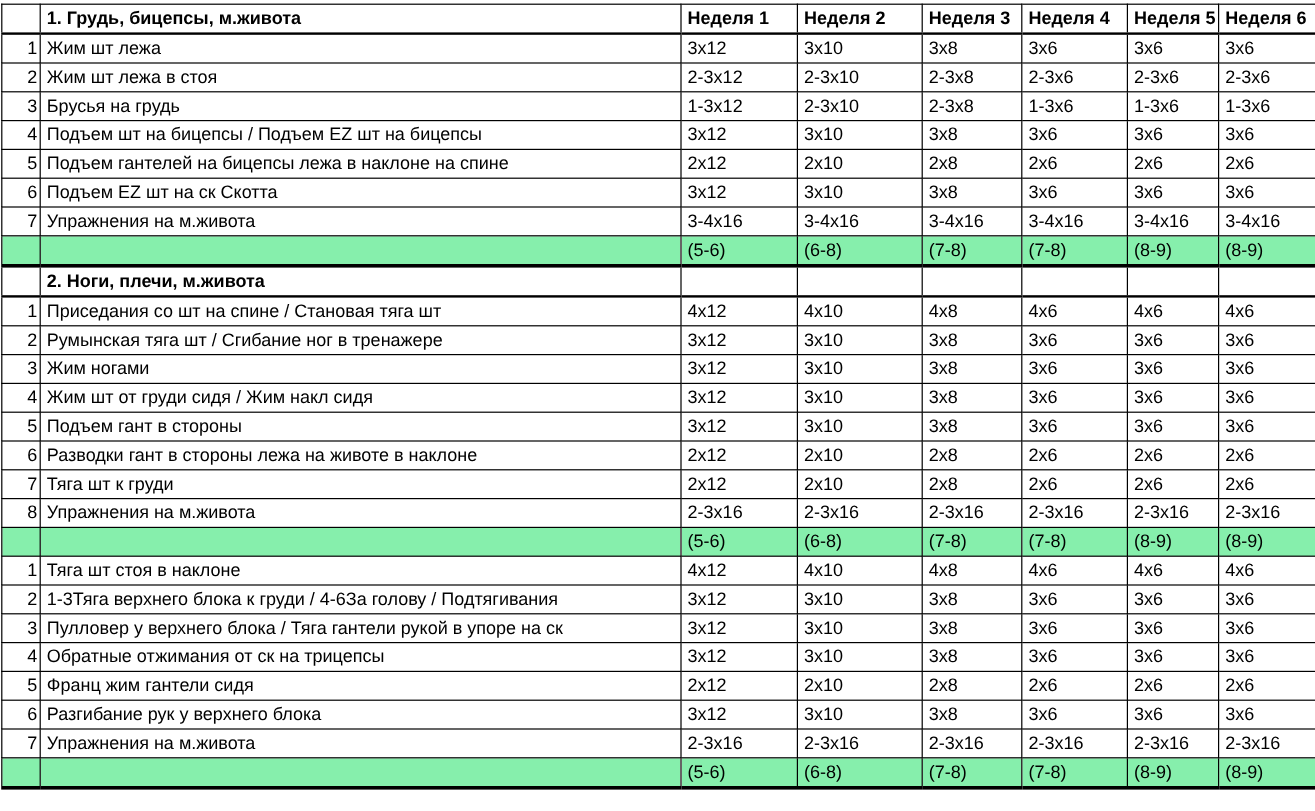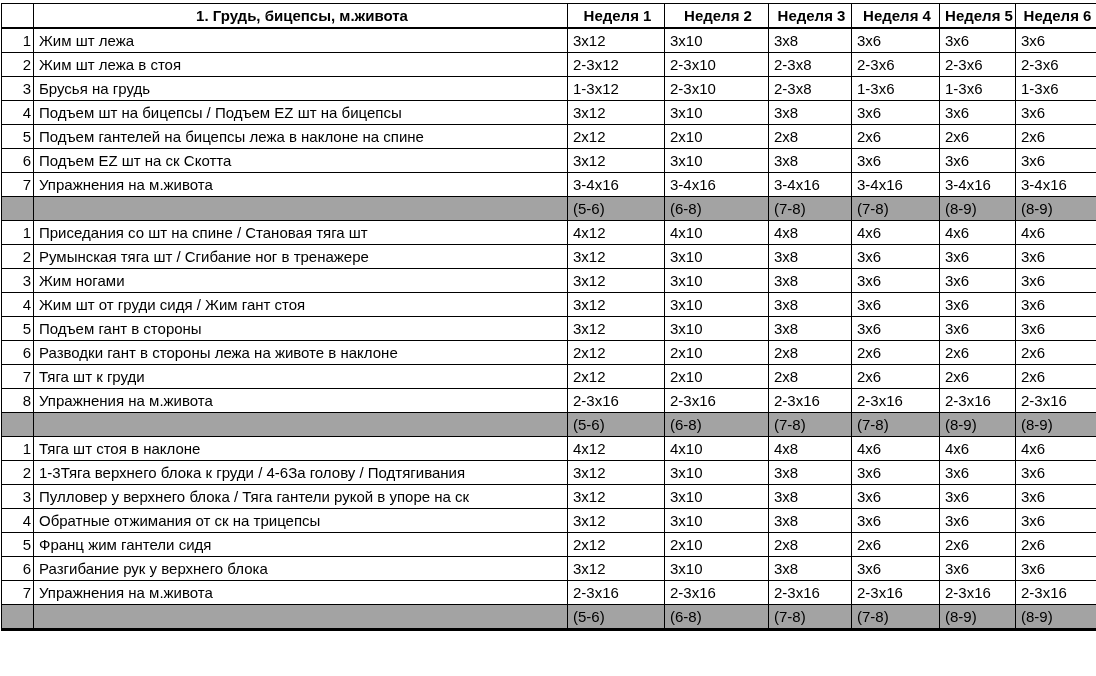--- a/index.html
+++ b/index.html
@@ -34,33 +34,32 @@
     vertical-align: middle;
     background: #ffffff;
   }
   td.num-cell {
     text-align: right;
     padding-right: 4px;
     padding-left: 2px;
   }
   td.gray {
     background: #d9d9d9;
-    text-align: center;
   }
   td.bold {
     font-weight: bold;
   }
   tr.header-row td {
     border-bottom: 2px solid #000000;
   }
   tr.header-row.section-sep td {
     border-top: 3px solid #000000;
   }
   tr.footer-row td {
-    background: #a3a3a3;
+    background: #86efac;
   }
   table.workout tr:last-child td {
     border-bottom: 3px solid #000000;
   }
 </style>
 </head>
 <body>
 
 <div class="sheet">
   <table class="workout">
@@ -158,20 +157,30 @@
         <tr class="footer-row">
           <td class="num-cell"></td>
           <td></td>
           <td>(5-6)</td>
           <td>(6-8)</td>
           <td>(7-8)</td>
           <td>(7-8)</td>
           <td>(8-9)</td>
           <td>(8-9)</td>
         </tr>
+        <tr class="header-row section-sep">
+          <td class="num-cell gray"></td>
+          <td class="gray bold">2. Ноги, плечи, м.живота</td>
+          <td class="gray"></td>
+          <td class="gray"></td>
+          <td class="gray"></td>
+          <td class="gray"></td>
+          <td class="gray"></td>
+          <td class="gray"></td>
+        </tr>
         <tr>
           <td class="num-cell">1</td>
           <td>Приседания со шт на спине / Становая тяга шт</td>
           <td>4x12</td>
           <td>4x10</td>
           <td>4x8</td>
           <td>4x6</td>
           <td>4x6</td>
           <td>4x6</td>
         </tr>
@@ -190,21 +199,21 @@
           <td>Жим ногами</td>
           <td>3x12</td>
           <td>3x10</td>
           <td>3x8</td>
           <td>3x6</td>
           <td>3x6</td>
           <td>3x6</td>
         </tr>
         <tr>
           <td class="num-cell">4</td>
-          <td>Жим шт от груди сидя / Жим гант стоя</td>
+          <td>Жим шт от груди сидя / Жим накл сидя</td>
           <td>3x12</td>
           <td>3x10</td>
           <td>3x8</td>
           <td>3x6</td>
           <td>3x6</td>
           <td>3x6</td>
         </tr>
         <tr>
           <td class="num-cell">5</td>
           <td>Подъем гант в стороны</td>

